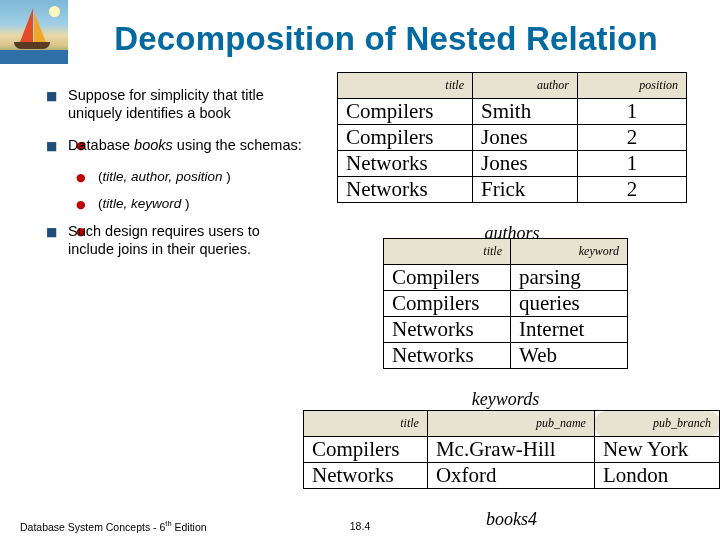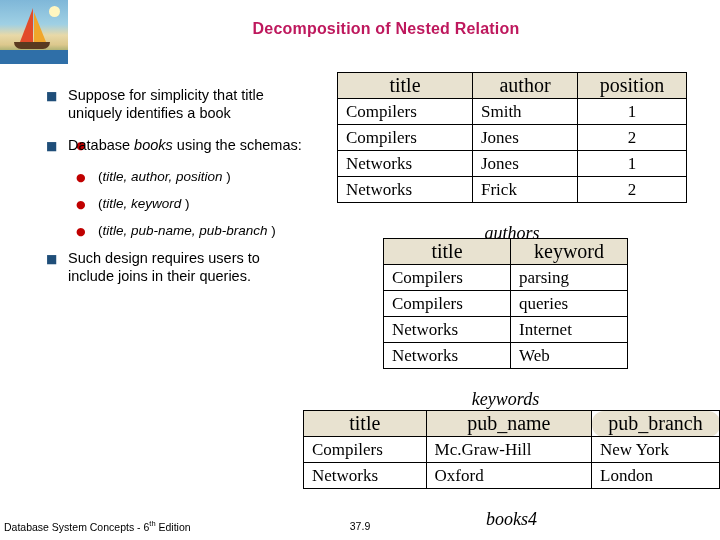--- a/index.html
+++ b/index.html
@@ -71,23 +71,23 @@
     background: #2f6fa8;
   }
 
   
   .slide-title {
     position: absolute;
     left: 86px;
     top: 20px;
     width: 600px;
     text-align: center;
-    font-size: 16px;
+    font-size: 33px;
     font-weight: bold;
-    color: #be185d;
+    color: #0369a1;
     letter-spacing: 0.2px;
   }
 
   
   .bullets {
     position: absolute;
     left: 44px;
     top: 86px;
     width: 262px;
   }
@@ -130,30 +130,31 @@
     position: absolute;
     font-family: "Liberation Serif", serif;
   }
   .rel table {
     border-collapse: collapse;
     background: #ffffff;
   }
   .rel th, .rel td {
     border: 1px solid #000;
     padding: 1px 8px;
-    font-size: 17px;
+    font-size: 21px;
     font-weight: normal;
     text-align: left;
     line-height: 23px;
     white-space: nowrap;
   }
   .rel th {
     background: #e8e2d0;
-    text-align: center;
-    font-size: 20px;
+    font-style: italic;
+    text-align: right;
+    font-size: 12px;
   }
   .rel .caption {
     text-align: center;
     font-style: italic;
     font-size: 18px;
     margin-top: 20px;
   }
   .rel .num { text-align: center; }
 
   
@@ -167,21 +168,21 @@
   #rel-keywords th:nth-child(2) { width: 100px; }
 
   #rel-books4 { left: 303px; top: 410px; }
   #rel-books4 th:nth-child(1) { width: 112px; }
   #rel-books4 th:nth-child(2) { width: 158px; }
   #rel-books4 th:nth-child(3) { width: 114px; border-radius: 12px; }
 
   
   .footer-left {
     position: absolute;
-    left: 4px;
+    left: 20px;
     bottom: 8px;
     font-size: 10.5px;
     color: #000;
   }
   .footer-left sup { font-size: 7.5px; }
   .footer-center {
     position: absolute;
     left: 0;
     right: 0;
     bottom: 8px;
@@ -202,21 +203,21 @@
 </div>
 
 <div class="slide-title">Decomposition of Nested Relation</div>
 
 <div class="bullets">
     <div class="b1"><span class="marker">■</span><span><span>Suppose for simplicity that title uniquely identifies a book</span></span></div>
     <div class="b2"><span class="marker">●</span></div>
     <div class="b1"><span class="marker">■</span><span><span>Database </span><span class="italic">books</span><span> using the schemas:</span></span></div>
     <div class="b2"><span class="marker">●</span><span><span>(</span><span class="italic">title, author, position</span><span> )</span></span></div>
     <div class="b2"><span class="marker">●</span><span><span>(</span><span class="italic">title, keyword</span><span> )</span></span></div>
-    <div class="b2"><span class="marker">●</span><span><span>(</span><span class="italic">title, pub-name, pub-branch</span><span> )</span></span></div>
+    <div class="b2"><span class="marker">●</span></div>
     <div class="b1"><span class="marker">■</span><span><span>Such design requires users to include joins in their queries.</span></span></div>
   </div>
 
 <div class="rel" id="rel-authors">
     <table>
       <thead>
         <tr>
           <th>title</th>
           <th>author</th>
           <th>position</th>
@@ -297,13 +298,13 @@
           <td>London</td>
         </tr>
       </tbody>
     </table>
     <div class="caption">books4</div>
   </div>
 
 <div class="footer-left">
   <span>Database System Concepts - 6</span><sup>th</sup><span> Edition</span>
 </div>
-<div class="footer-center">37.9</div>
+<div class="footer-center">18.4</div>
 
 </body></html>

